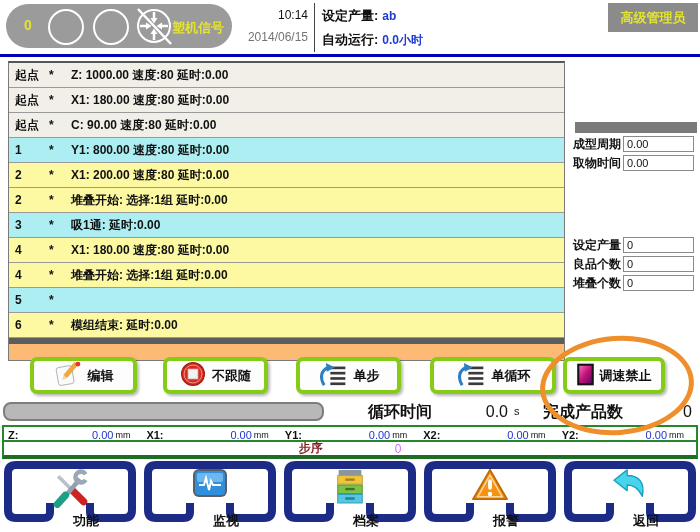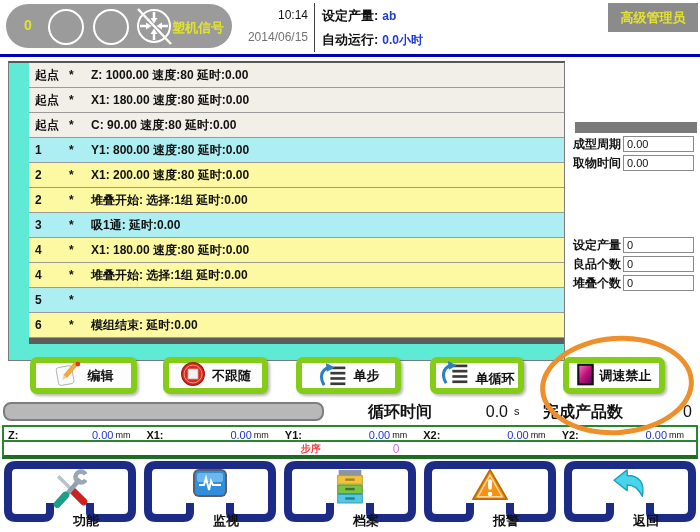--- a/index.html
+++ b/index.html
@@ -15,56 +15,56 @@
   .hdr-time{position:absolute;left:236px;top:8px;width:72px;text-align:right;font-size:12px;color:#111;}
   .hdr-date{position:absolute;left:226px;top:30px;width:82px;text-align:right;font-size:12px;color:#737373;}
   .hdr-div{position:absolute;left:314px;top:3px;width:1px;height:49px;background:#444;}
   .mold-row{position:absolute;left:322px;font-size:13px;font-weight:bold;color:#111;white-space:nowrap;}
   .mold-row .val{color:#1f3ad1;font-weight:bold;margin-left:4px;font-size:12px;}
   .role-box{position:absolute;left:608px;top:3px;width:90px;height:29px;background:#8b8b8b;color:#e3e32e;
             font-weight:bold;font-size:13px;text-align:center;line-height:29px;}
   .blue-line{position:absolute;left:0;top:54px;width:700px;height:3px;background:#0000b5;}
 
   
-  .prog{position:absolute;left:8px;top:61px;width:557px;height:300px;border:1px solid #7a7a7a;border-top:2px solid #565656;background:#5eead4;box-sizing:border-box;padding-left:20px;}
+  .prog{position:absolute;left:8px;top:61px;width:557px;height:300px;border:1px solid #7a7a7a;border-top:2px solid #565656;background:#fdba74;box-sizing:border-box;}
   .prow{display:flex;height:25px;line-height:24px;box-sizing:border-box;border-bottom:1px solid #9a9a9a;
         font-size:12px;font-weight:bold;color:#111;padding-left:6px;overflow:hidden;}
   .prow .n{width:34px;} .prow .st{width:22px;} .prow .tx{flex:1;white-space:nowrap;}
   .c-gray{background:#f1efe7;} .c-cyan{background:#aceef2;} .c-yellow{background:#fcf9a2;}
   .prog-footer{height:6px;background:#5d5d5d;}
 
   
   .panel-bar{position:absolute;left:575px;top:122px;width:122px;height:11px;background:#7a7a7a;}
   .pfield{position:absolute;left:573px;height:16px;white-space:nowrap;}
   .pfield .lb{display:inline-block;font-size:12px;font-weight:bold;color:#111;vertical-align:top;line-height:16px;}
   .pfield .bx{display:inline-block;width:66px;height:14px;border:1px solid #8a8a8a;background:#fff;
               font-size:11px;line-height:14px;padding-left:3px;margin-left:2px;vertical-align:top;color:#111;}
 
   
-  .abtn{position:absolute;top:357px;height:37px;background:#fdfdfd;border:6px solid #84cc16;border-radius:7px;
+  .abtn{position:absolute;top:357px;height:37px;background:#fdfdfd;border:4px solid #84cc16;border-radius:7px;
         box-shadow:2px 2px 3px rgba(0,0,0,0.28);display:flex;align-items:center;justify-content:center;gap:6px;
         font-size:13px;font-weight:bold;color:#111;box-sizing:border-box;}
   .ellipse{position:absolute;left:540px;top:336px;width:144px;height:89px;border:5px solid #ee8f2c;
            border-radius:50%;transform:rotate(-4deg);pointer-events:none;z-index:30;}
 
   
   .pbar{position:absolute;left:3px;top:402px;width:317px;height:15px;background:#b8b8b8;border:2px solid #7d7d7d;border-radius:8px;}
   .stx{position:absolute;top:404px;font-size:16px;color:#111;line-height:15px;white-space:nowrap;}
   .b{font-weight:bold;}
 
   
   .gbox1{position:absolute;left:2px;top:425px;width:692px;height:15px;border:2px solid #27872c;background:#fff;
          display:flex;align-items:center;box-sizing:content-box;}
   .axis{flex:1;display:flex;align-items:center;padding:0 4px;white-space:nowrap;}
   .axis .al{font-size:11px;font-weight:bold;color:#111;}
   .axis .av{font-size:11px;color:#2233cc;margin-left:auto;margin-right:2px;}
   .axis .au{font-size:9px;color:#111;margin-right:8px;}
   .gbox2{position:absolute;left:2px;top:440px;width:692px;height:13px;border:2px solid #27872c;border-bottom:4px solid #1d6e22;
          background:#fff;display:flex;align-items:center;justify-content:center;}
-  .gbox2 .sl{font-size:10px;font-weight:bold;color:#ef4444;}
+  .gbox2 .sl{font-size:12px;font-weight:bold;color:#7f1d1d;}
   .gbox2 .sv{font-size:12px;color:#cf6ef0;margin-left:72px;}
 
   
   .nav{position:absolute;top:461px;width:136px;height:70px;}
   .nav svg.frame{position:absolute;left:0;top:0;}
   .nav .nicon{position:absolute;left:0;top:7px;width:100%;text-align:center;}
   .nav .nlabel{position:absolute;left:16px;bottom:1px;width:100%;text-align:center;font-size:13px;font-weight:bold;color:#111;}
 </style>
 </head>
 <body>
@@ -214,21 +214,21 @@
         <rect x="14" y="11" width="17" height="3" fill="#3a3a3a"></rect>
         <rect x="14" y="17" width="17" height="3" fill="#3a3a3a"></rect>
         <rect x="14" y="23" width="17" height="3" fill="#3a3a3a"></rect>
         <path d="M7 26 C2 18 3 9 12 6" fill="none" stroke="#2e7fc2" stroke-width="3.5"></path>
         <polygon points="9,1 19,6 10,11" fill="#2e7fc2"></polygon>
       </svg>
     </span>
     <span>单步</span>
   </div>
 
-  <div class="abtn" style="left:430px;width:94px;align-items:flex-end;">
+  <div class="abtn" style="left:430px;width:126px;">
     <span>
       <svg width="30" height="25" viewBox="0 0 34 28">
         <rect x="14" y="5" width="17" height="3" fill="#3a3a3a"></rect>
         <rect x="14" y="11" width="17" height="3" fill="#3a3a3a"></rect>
         <rect x="14" y="17" width="17" height="3" fill="#3a3a3a"></rect>
         <rect x="14" y="23" width="17" height="3" fill="#3a3a3a"></rect>
         <path d="M7 26 C2 18 3 9 12 6" fill="none" stroke="#2e7fc2" stroke-width="3.5"></path>
         <polygon points="9,1 19,6 10,11" fill="#2e7fc2"></polygon>
       </svg>
     </span>

